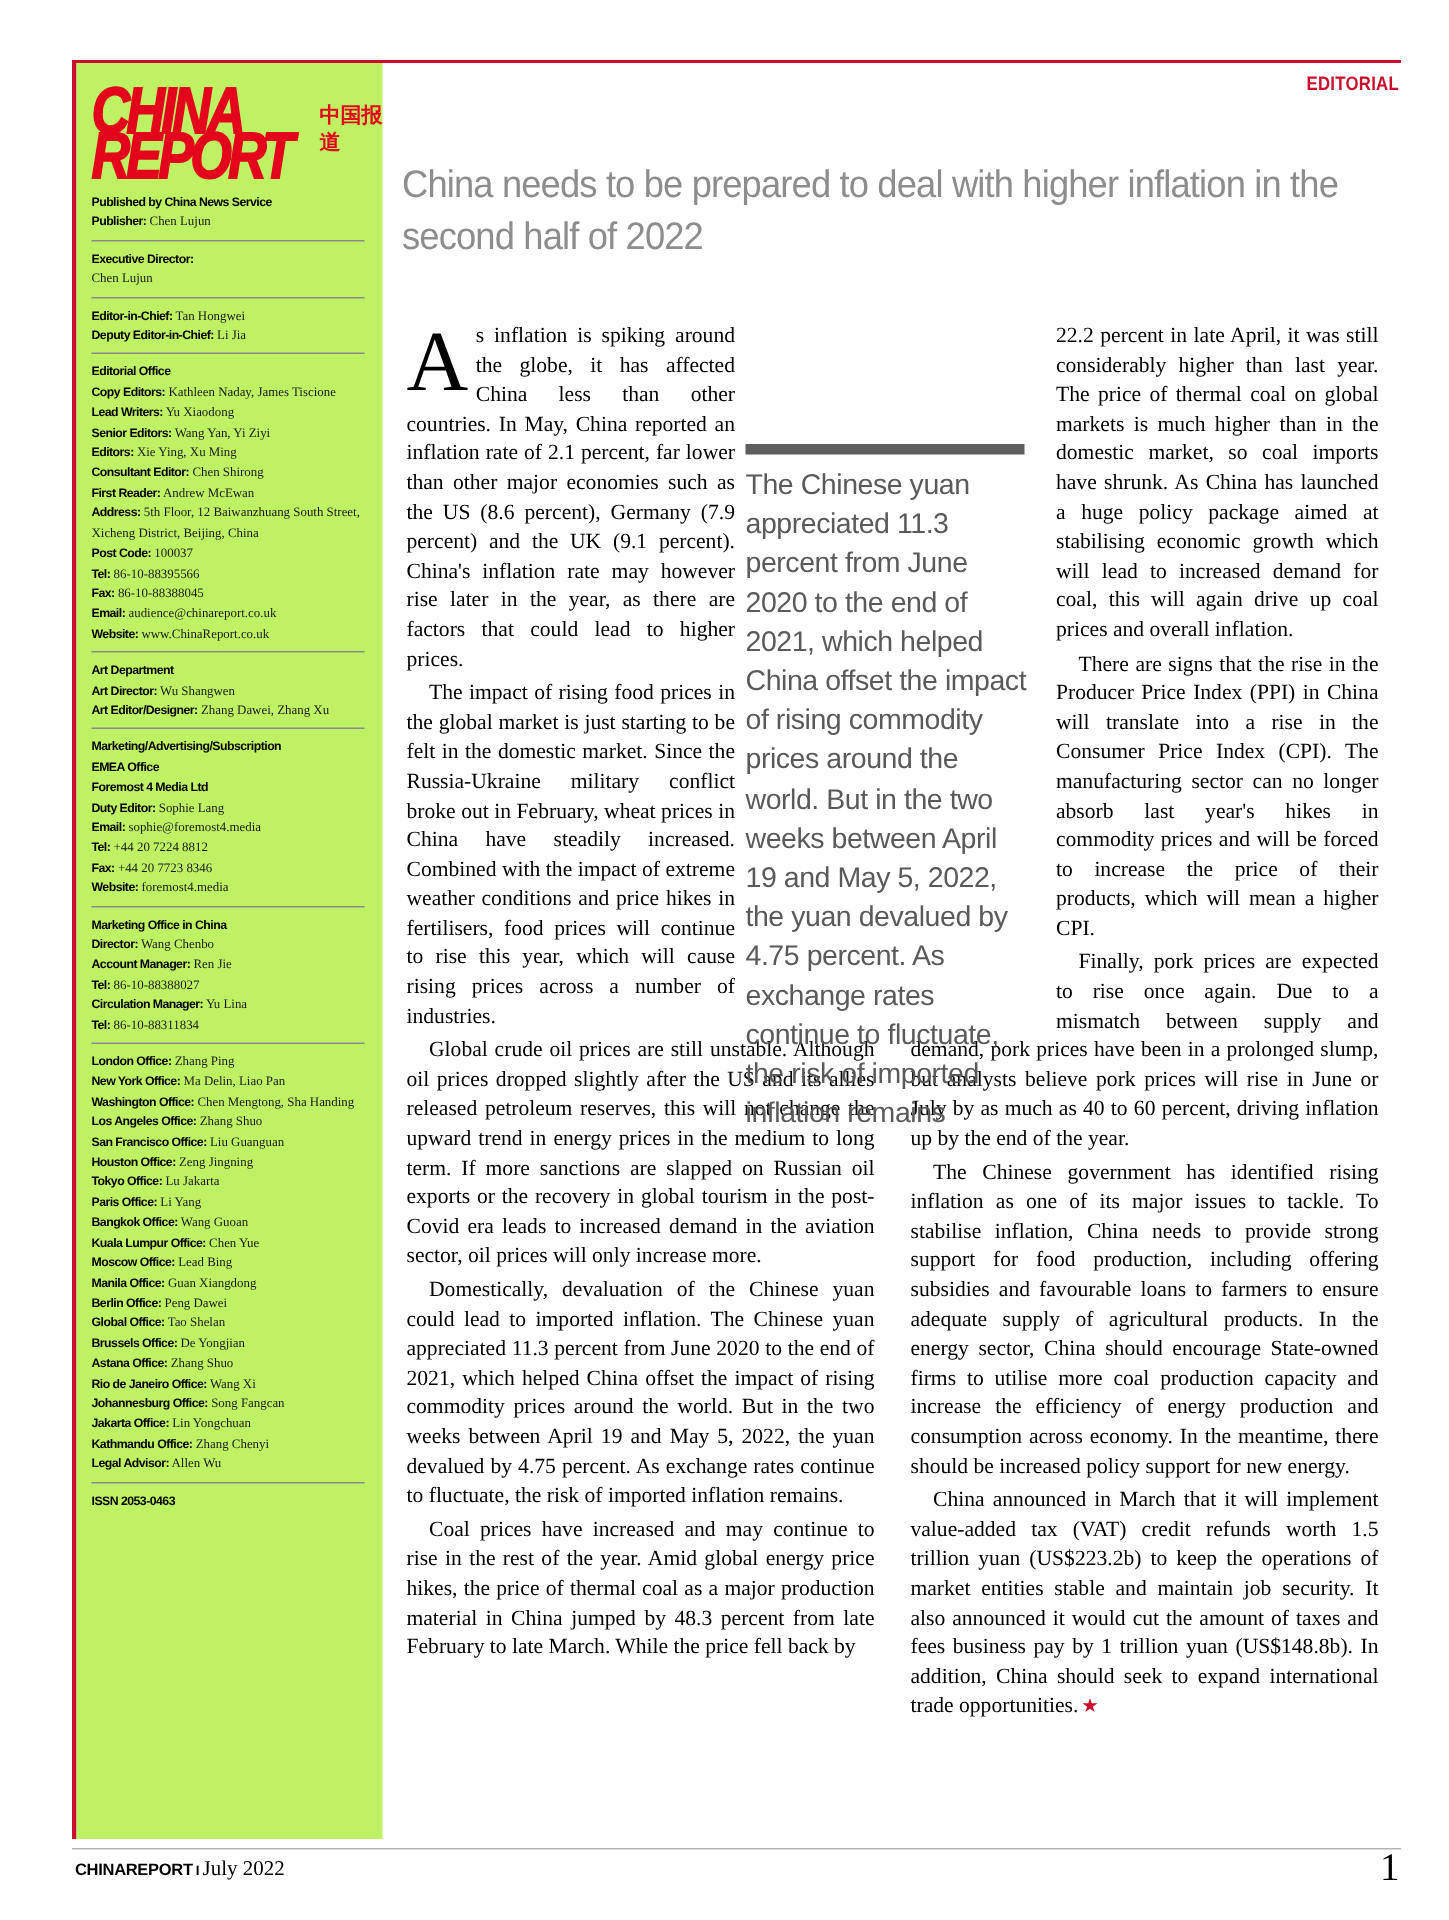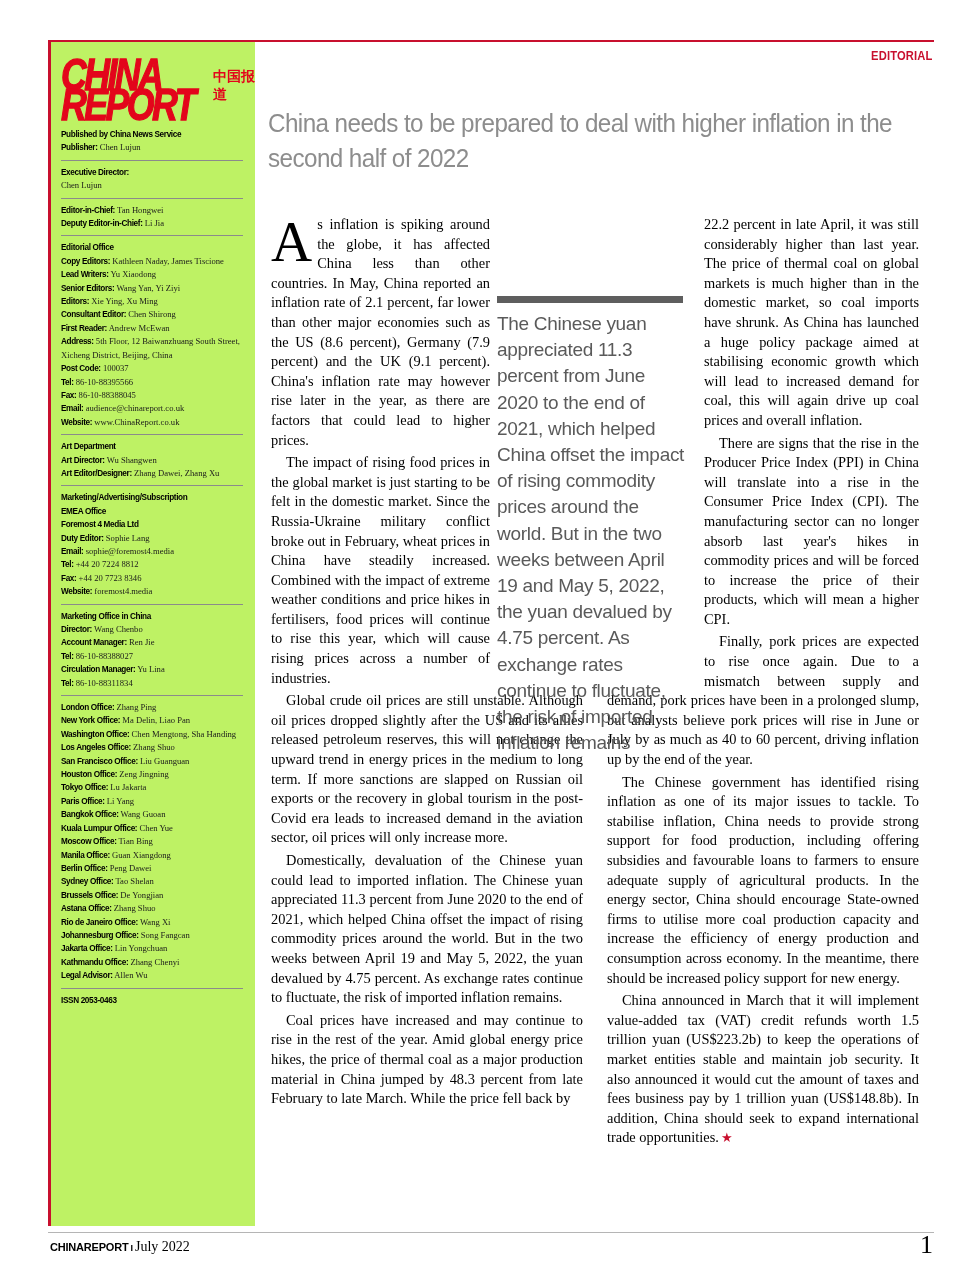--- a/index.html
+++ b/index.html
@@ -337,24 +337,24 @@
           <p class="sb-line"><b>London Office:</b> <span>Zhang Ping</span></p>
           <p class="sb-line"><b>New York Office:</b> <span>Ma Delin, Liao Pan</span></p>
           <p class="sb-line"><b>Washington Office:</b> <span>Chen Mengtong, Sha Handing</span></p>
           <p class="sb-line"><b>Los Angeles Office:</b> <span>Zhang Shuo</span></p>
           <p class="sb-line"><b>San Francisco Office:</b> <span>Liu Guanguan</span></p>
           <p class="sb-line"><b>Houston Office:</b> <span>Zeng Jingning</span></p>
           <p class="sb-line"><b>Tokyo Office:</b> <span>Lu Jakarta</span></p>
           <p class="sb-line"><b>Paris Office:</b> <span>Li Yang</span></p>
           <p class="sb-line"><b>Bangkok Office:</b> <span>Wang Guoan</span></p>
           <p class="sb-line"><b>Kuala Lumpur Office:</b> <span>Chen Yue</span></p>
-          <p class="sb-line"><b>Moscow Office:</b> <span>Tian Bing</span></p>
+          <p class="sb-line"><b>Moscow Office:</b> <span>Lead Bing</span></p>
           <p class="sb-line"><b>Manila Office:</b> <span>Guan Xiangdong</span></p>
           <p class="sb-line"><b>Berlin Office:</b> <span>Peng Dawei</span></p>
-          <p class="sb-line"><b>Sydney Office:</b> <span>Tao Shelan</span></p>
+          <p class="sb-line"><b>Global Office:</b> <span>Tao Shelan</span></p>
           <p class="sb-line"><b>Brussels Office:</b> <span>De Yongjian</span></p>
           <p class="sb-line"><b>Astana Office:</b> <span>Zhang Shuo</span></p>
           <p class="sb-line"><b>Rio de Janeiro Office:</b> <span>Wang Xi</span></p>
           <p class="sb-line"><b>Johannesburg Office:</b> <span>Song Fangcan</span></p>
           <p class="sb-line"><b>Jakarta Office:</b> <span>Lin Yongchuan</span></p>
           <p class="sb-line"><b>Kathmandu Office:</b> <span>Zhang Chenyi</span></p>
           <p class="sb-line"><b>Legal Advisor:</b> <span>Allen Wu</span></p>
         </div>
 
       <div class="sb-div"></div>

